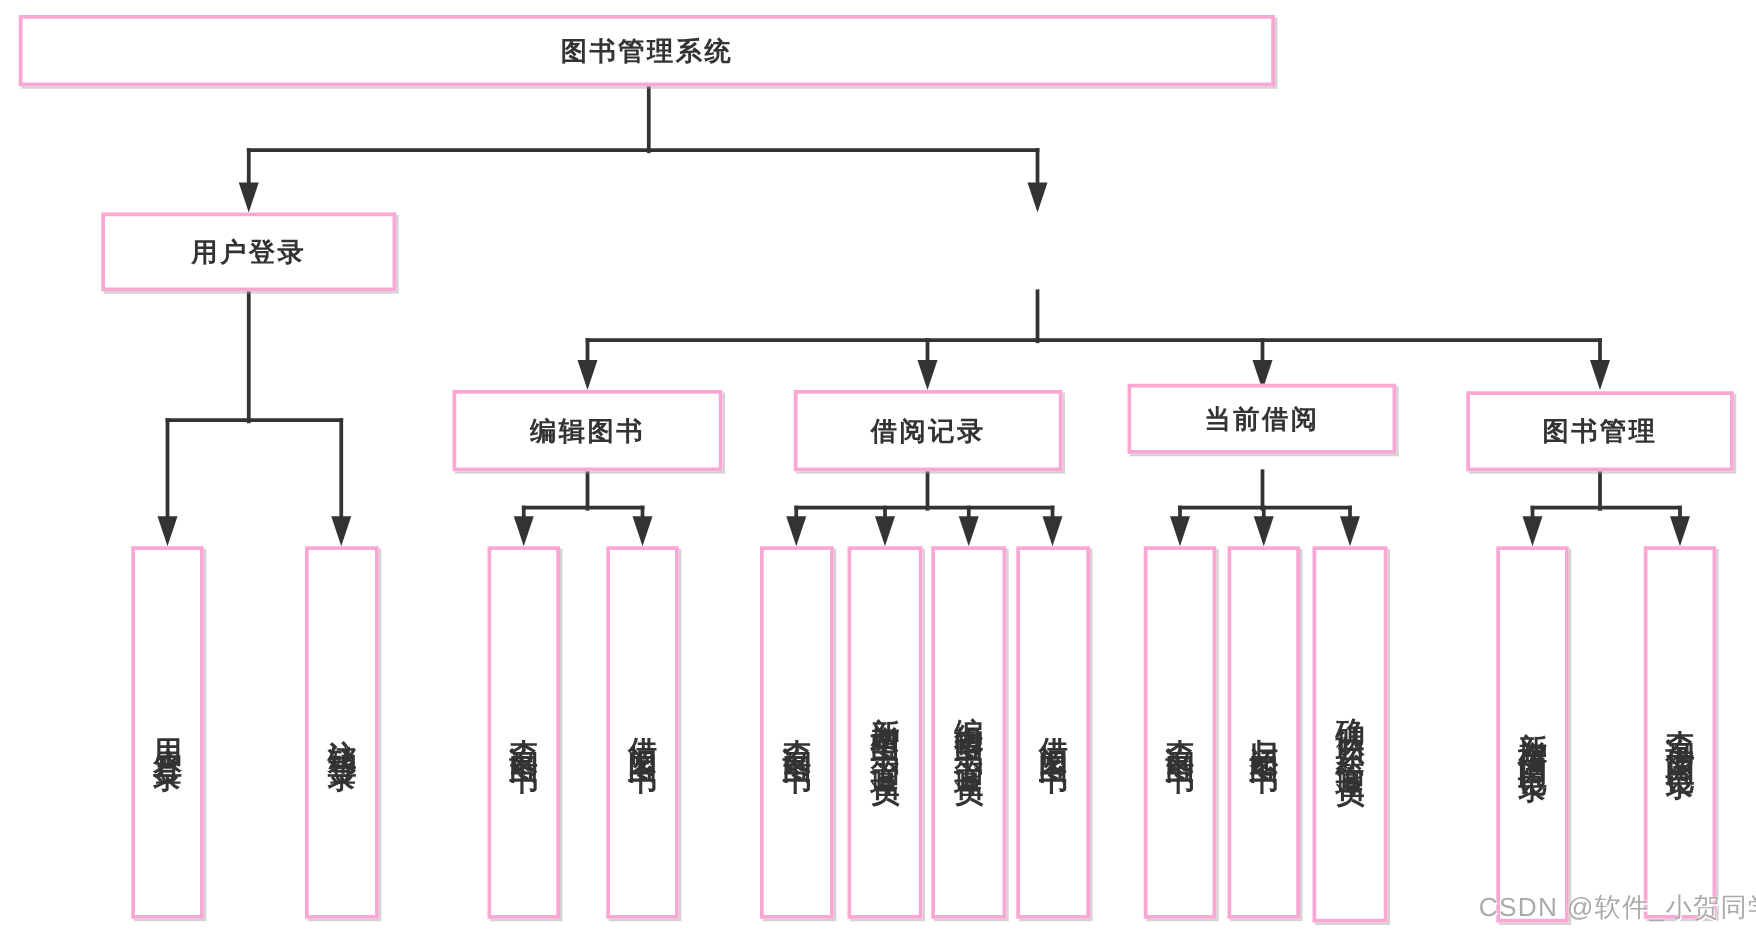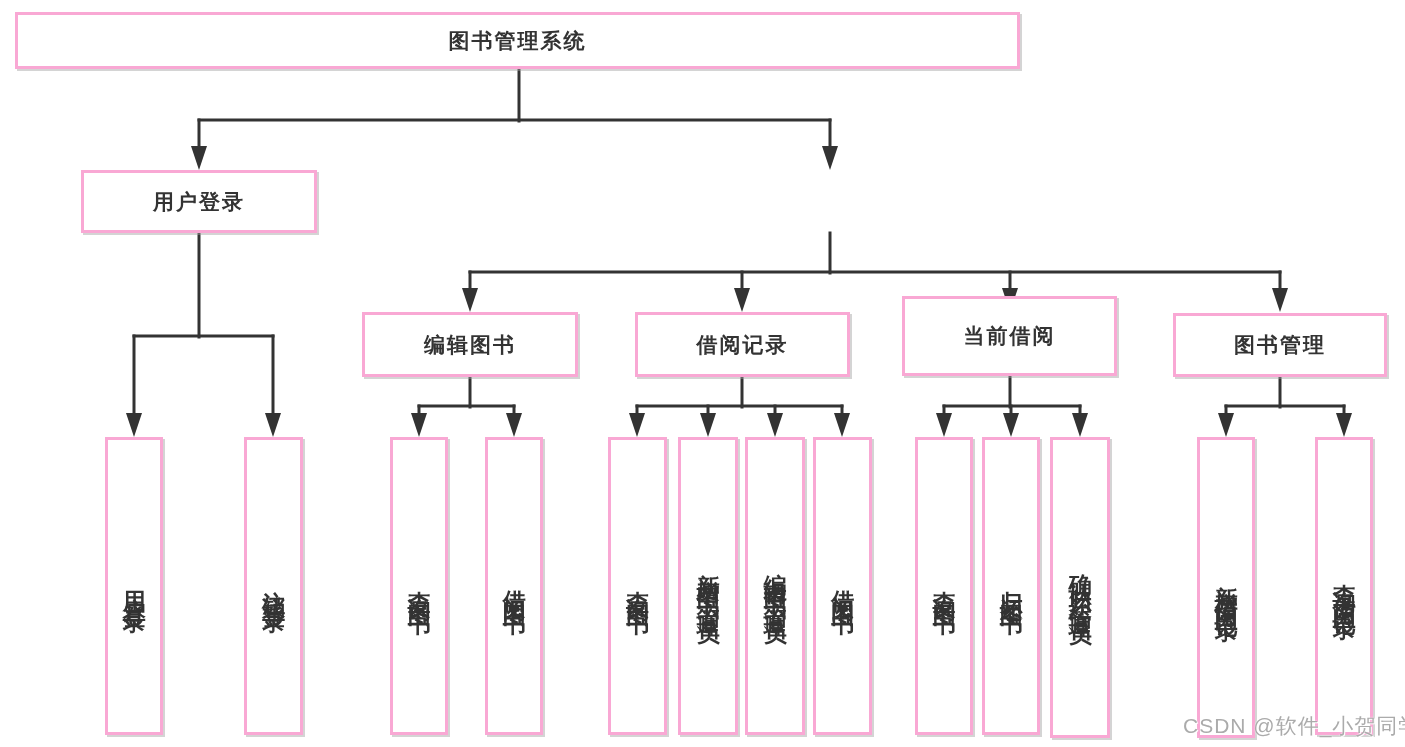--- a/index.html
+++ b/index.html
@@ -139,21 +139,21 @@
   <div class="node" style="left:81px; top:170px; width:236px; height:63px;">
     <span class="hlabel">用户登录</span>
   </div>
 
   <div class="node" style="left:362px; top:312px; width:216px; height:65px;">
     <span class="hlabel">编辑图书</span>
   </div>
   <div class="node" style="left:635px; top:312px; width:215px; height:65px;">
     <span class="hlabel">借阅记录</span>
   </div>
-  <div class="node" style="left:902px; top:296px; width:215px; height:80px;">
+  <div class="node" style="left:902px; top:307px; width:215px; height:56px;">
     <span class="hlabel">当前借阅</span>
   </div>
   <div class="node" style="left:1173px; top:313px; width:214px; height:64px;">
     <span class="hlabel">图书管理</span>
   </div>
 
   <div class="node" style="left:105px; top:437px; width:58px; height:298px;">
     <span class="vlabel">用户登录</span>
   </div>
   <div class="node" style="left:244px; top:437px; width:59px; height:298px;">

